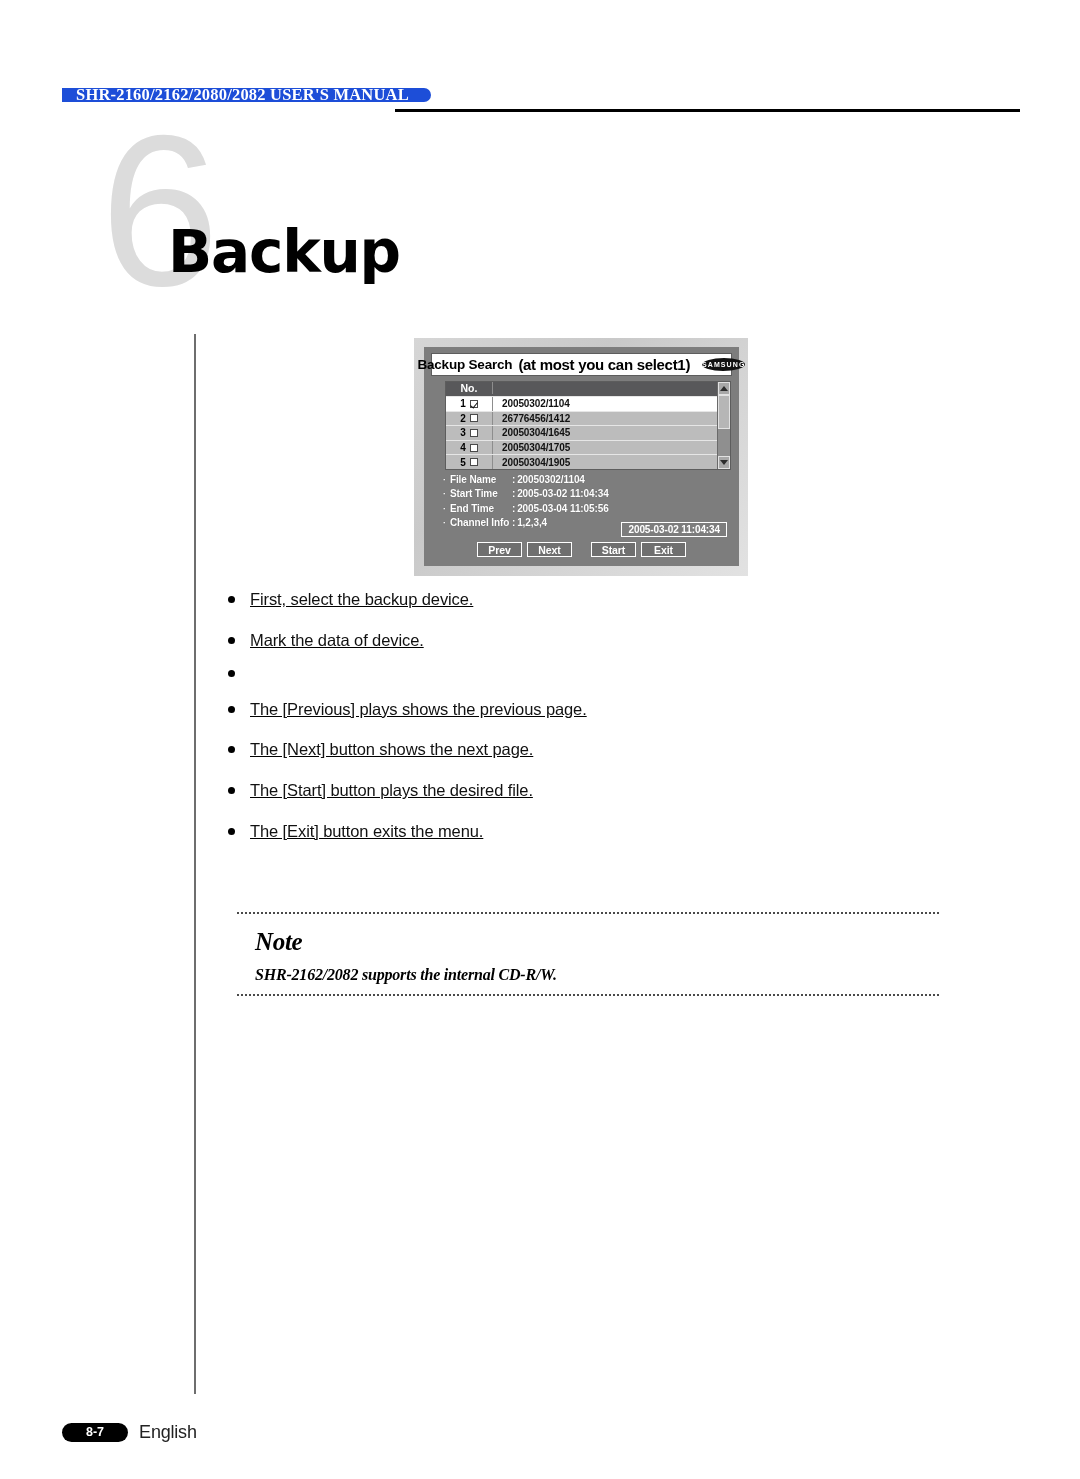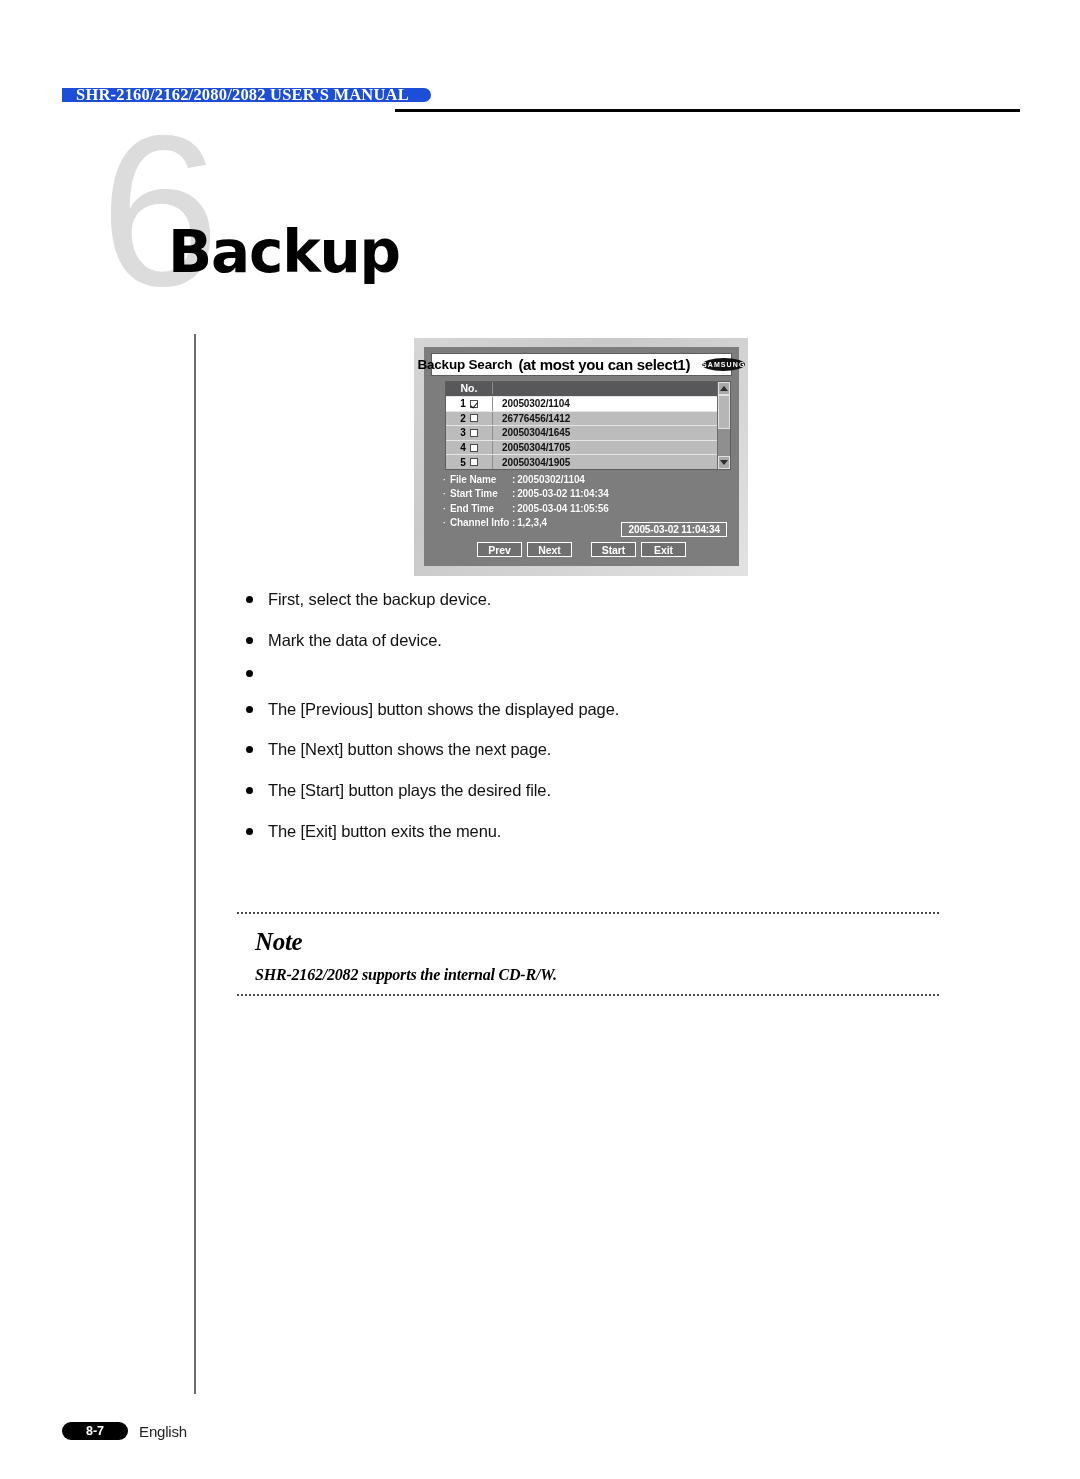--- a/index.html
+++ b/index.html
@@ -353,23 +353,24 @@
     font-weight: 700;
     color: #ffffff;
     letter-spacing: -0.1px;
   }
   .btn-gap-sm { width: 5px; }
   .btn-gap-lg { width: 19px; }
 
   
   .bullet-list {
     position: absolute;
-    left: 246px;
+    left: 228px;
     top: 590px;
     width: 760px;
+    text-decoration: underline;
   }
   .bullet-item {
     display: flex;
     align-items: baseline;
     margin-bottom: 21px;
   }
   .bullet-dot {
     width: 7px;
     height: 7px;
     border-radius: 50%;
@@ -427,21 +428,21 @@
     background: #000000;
     color: #ffffff;
     font-size: 12.5px;
     font-weight: 700;
     border-radius: 12px;
     padding: 2px 24px;
     line-height: 1.15;
   }
   .footer-lang {
     margin-left: 11px;
-    font-size: 15px;
+    font-size: 18px;
     color: #222222;
     letter-spacing: -0.2px;
   }
 </style>
 </head>
 <body>
 
 <div class="header-badge">
   <span class="header-badge-text">SHR-2160/2162/2080/2082 USER'S MANUAL</span>
 </div>
@@ -577,21 +578,21 @@
   </div>
   <div class="bullet-item">
     <span class="bullet-dot"></span>
     <span class="bullet-text">Mark the data of device.</span>
   </div>
   <div class="bullet-item">
     <span class="bullet-dot"></span>
   </div>
   <div class="bullet-item">
     <span class="bullet-dot"></span>
-    <span class="bullet-text">The [Previous] button shows the displayed page.</span>
+    <span class="bullet-text">The [Previous] plays shows the previous page.</span>
   </div>
   <div class="bullet-item">
     <span class="bullet-dot"></span>
     <span class="bullet-text">The [Next] button shows the next page.</span>
   </div>
   <div class="bullet-item">
     <span class="bullet-dot"></span>
     <span class="bullet-text">The [Start] button plays the desired file.</span>
   </div>
   <div class="bullet-item">

